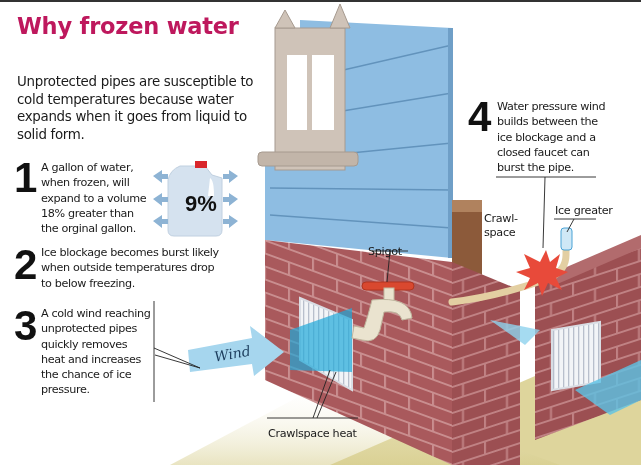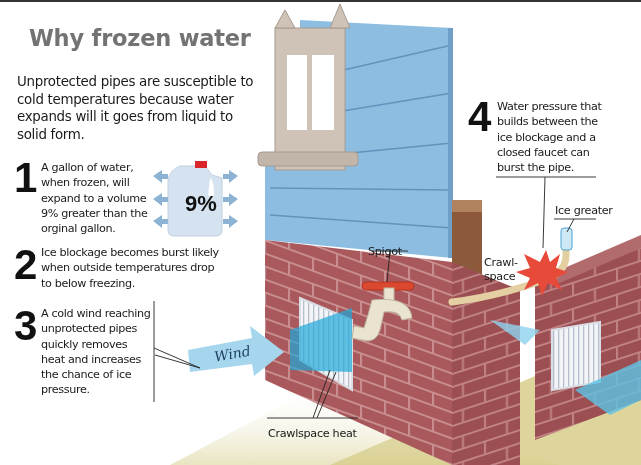--- a/index.html
+++ b/index.html
@@ -1,19 +1,19 @@
 <!DOCTYPE html>
 <html><head>
 <meta charset="utf-8">
 <style>
   html, body { margin:0; padding:0; }
   body { width:641px; height:465px; overflow:hidden; background:#ffffff; font-family:"DejaVu Sans", sans-serif; position:relative; }
   .topbar { position:absolute; left:0; top:0; width:641px; height:2px; background:#333333; }
   .scene { position:absolute; left:0; top:0; width:641px; height:465px; }
-  .title { position:absolute; left:17px; top:12px; font-family:"DejaVu Sans", sans-serif; font-weight:bold; font-size:22.5px; line-height:28px; color:#737373; letter-spacing:-0.2px; margin:12px; }
+  .title { position:absolute; left:17px; top:12px; font-family:"DejaVu Sans", sans-serif; font-weight:bold; font-size:22.5px; line-height:28px; color:#be185d; letter-spacing:-0.2px; margin:0; }
   .intro { position:absolute; left:17px; top:73px; width:240px; font-size:13.4px; line-height:17.6px; color:#1a1a1a; letter-spacing:-0.3px; }
   .step { position:absolute; }
   .step-num { position:absolute; font-family:"Liberation Sans", sans-serif; font-weight:bold; color:#111; font-size:42px; line-height:40px; }
   .step-text { position:absolute; font-size:11.2px; line-height:15.3px; color:#1a1a1a; letter-spacing:-0.35px; }
   .label { position:absolute; font-size:11.2px; line-height:14px; color:#1a1a1a; letter-spacing:-0.3px; }
   .pct { position:absolute; left:185px; top:191px; font-family:"Liberation Sans", sans-serif; font-weight:bold; font-size:22px; color:#111; }
   .wind { position:absolute; left:213px; top:349px; font-family:"DejaVu Serif", serif; font-style:italic; font-size:14px; color:#1d3e5e; transform:rotate(-10deg); transform-origin:left top; }
 </style>
 </head>
 <body>
@@ -138,42 +138,42 @@
     <polygon points="238,176 229,170 229,174 223,174 223,179 229,179 229,183"></polygon>
     <polygon points="238,199 229,193 229,197 223,197 223,202 229,202 229,206"></polygon>
     <polygon points="238,221 229,215 229,219 223,219 223,224 229,224 229,228"></polygon>
   </g>
 </svg>
 
 <h1 class="title">
   <span>Why frozen water</span><br>
 </h1>
 
-<div class="intro">Unprotected pipes are susceptible to cold temperatures because water expands will it goes from liquid to solid form.</div>
+<div class="intro">Unprotected pipes are susceptible to cold temperatures because water expands when it goes from liquid to solid form.</div>
 
 <div class="step">
   <span class="step-num" style="left:14px;top:158px;">1</span>
-  <div class="step-text" style="left:41px;top:160px;width:112px;">A gallon of water, when frozen, will expand to a volume 9% greater than the orginal gallon.</div>
+  <div class="step-text" style="left:41px;top:160px;width:112px;">A gallon of water, when frozen, will expand to a volume 18% greater than the orginal gallon.</div>
 </div>
 
 <div class="step">
   <span class="step-num" style="left:14px;top:245px;">2</span>
   <div class="step-text" style="left:41px;top:245px;width:185px;">Ice blockage becomes burst likely when outside temperatures drop to below freezing.</div>
 </div>
 
 <div class="step">
   <span class="step-num" style="left:14px;top:306px;">3</span>
   <div class="step-text" style="left:41px;top:306px;width:112px;">A cold wind reaching unprotected pipes quickly removes heat and increases the chance of ice pressure.</div>
 </div>
 
 <div class="step">
   <span class="step-num" style="left:468px;top:97px;">4</span>
-  <div class="step-text" style="left:497px;top:99px;width:112px;">Water pressure that builds between the ice blockage and a closed faucet can burst the pipe.</div>
+  <div class="step-text" style="left:497px;top:99px;width:112px;">Water pressure wind builds between the ice blockage and a closed faucet can burst the pipe.</div>
 </div>
 
 <span class="pct">9%</span>
 
 <span class="wind">Wind</span>
 
 <span class="label" style="left:368px;top:236px;margin-top:9px;">Spigot</span>
-<span class="label" style="left:484px;top:212px;width:36px;margin-top:44px;">Crawl- space</span>
+<span class="label" style="left:484px;top:212px;width:36px;">Crawl- space</span>
 <span class="label" style="left:555px;top:204px;">Ice greater</span>
 <span class="label" style="left:268px;top:427px;">Crawlspace heat</span>
 
 </body></html>

